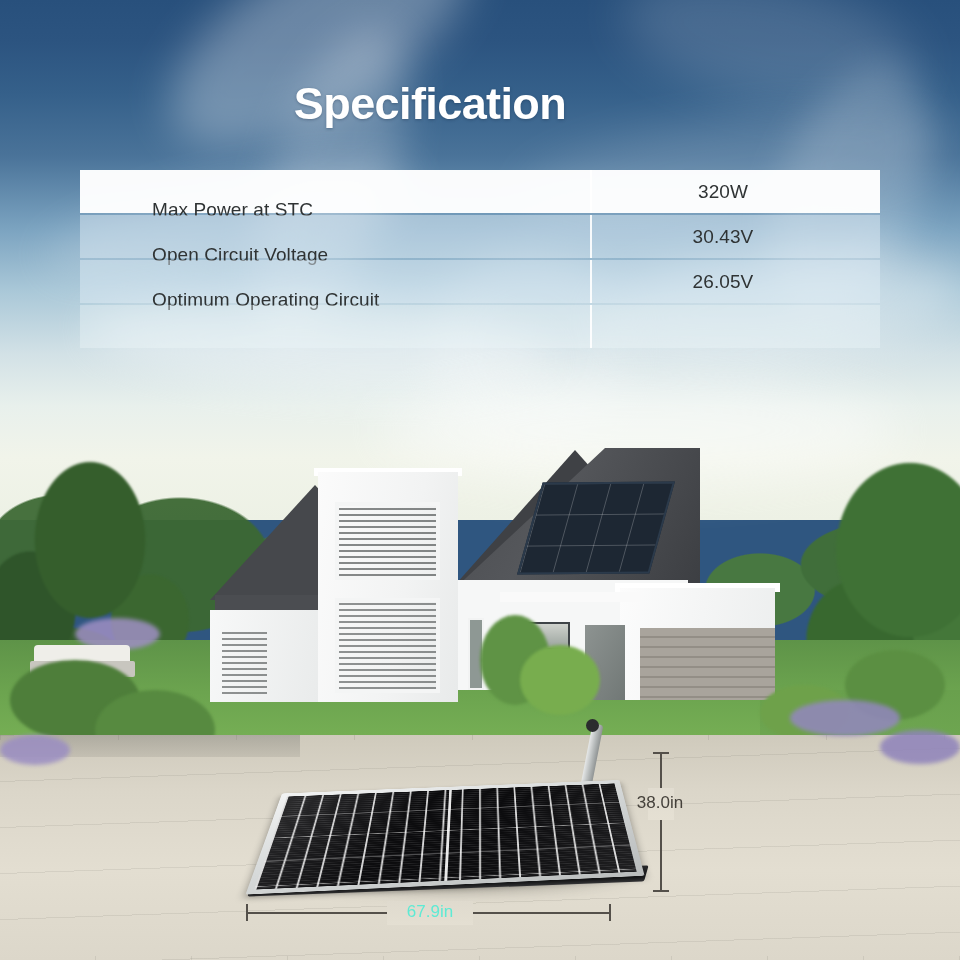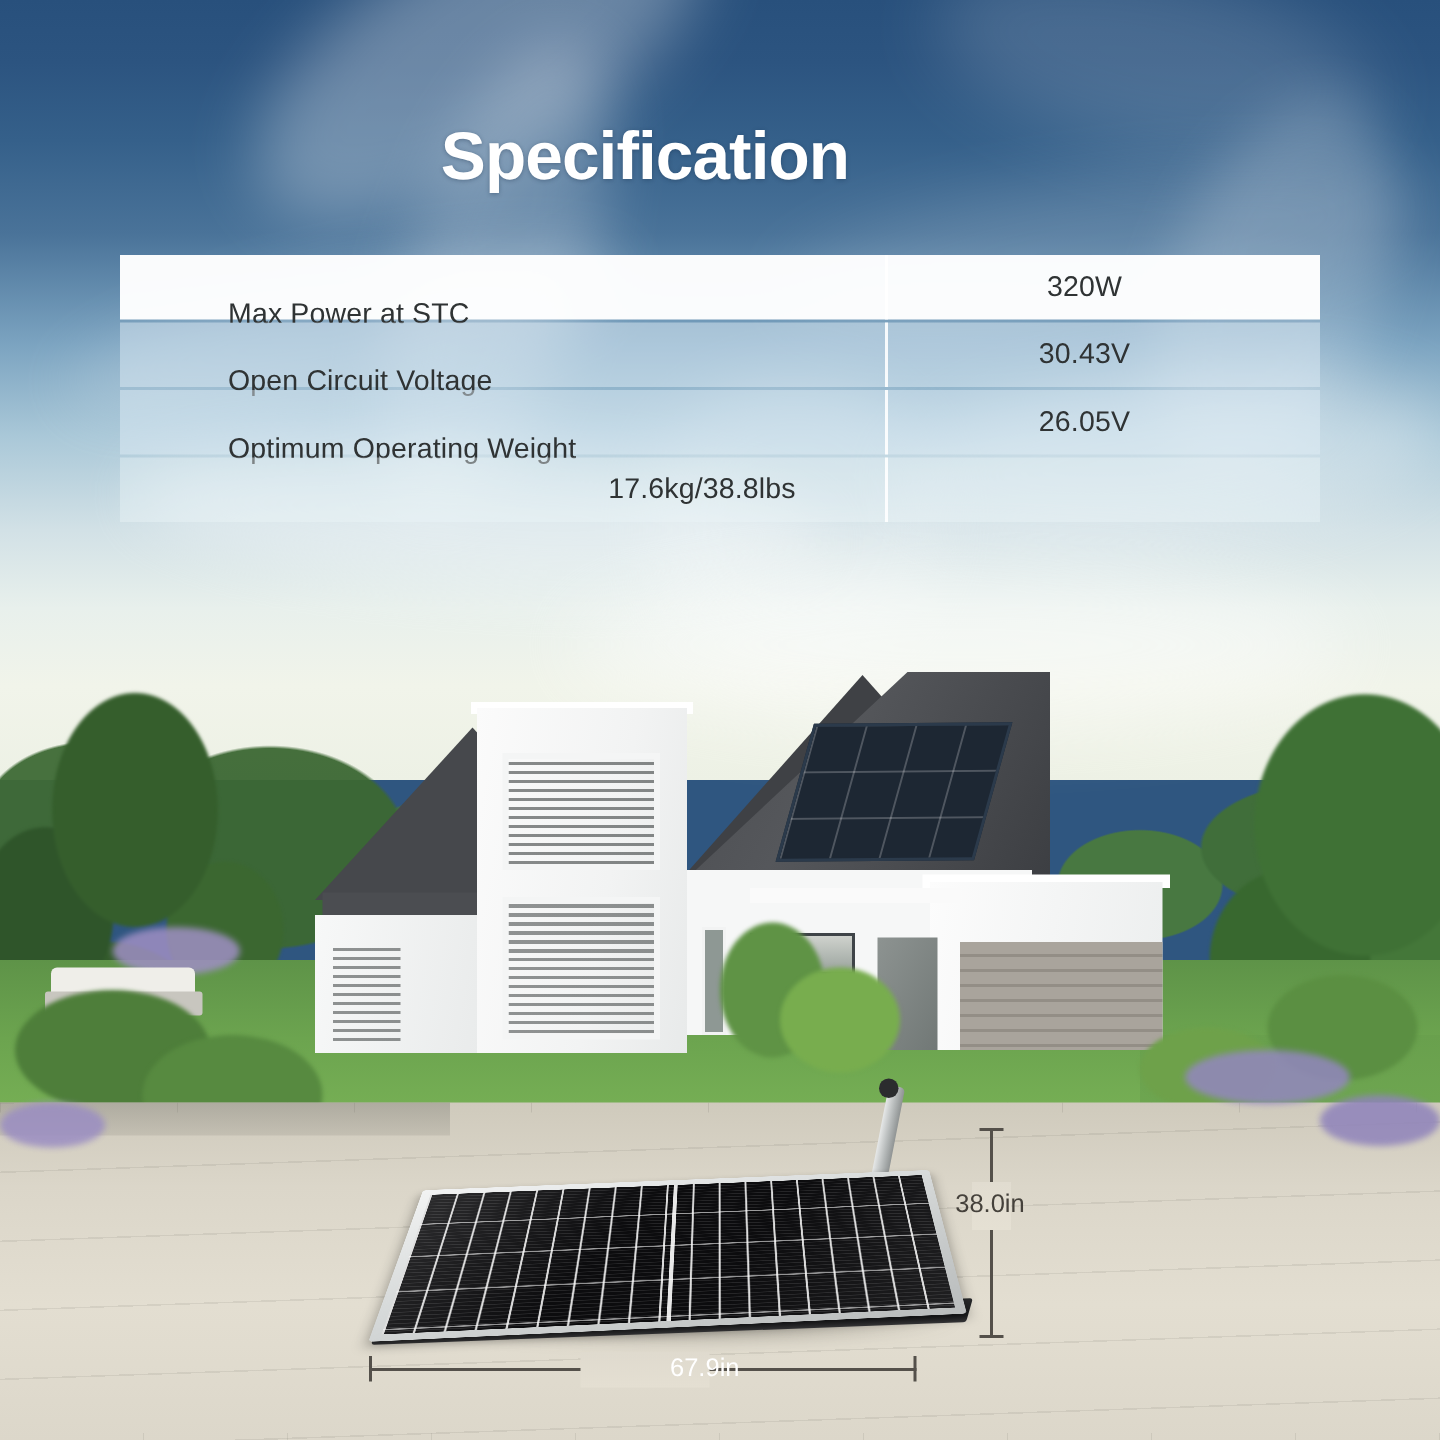--- a/index.html
+++ b/index.html
@@ -298,21 +298,21 @@
                 background:linear-gradient(180deg,#e1dcd0,#e5e0d3); }
 
   .dim-h { position:absolute; left:247px; top:912px; width:364px; height:2px;
            background:#54504a; }
   .dim-h-cap-l { position:absolute; left:246px; top:904px; width:2px; height:17px; background:#54504a; }
   .dim-h-cap-r { position:absolute; left:609px; top:904px; width:2px; height:17px; background:#54504a; }
   .dim-h-mask { position:absolute; left:387px; top:901px; width:86px; height:24px;
                 background:linear-gradient(180deg,#dfdace,#e4dfd2); }
   .dim-h-label {
     position:absolute; left:367px; top:902px; width:126px;
-    text-align:right; font-size:17px; color:#ffffff;
+    text-align:center; font-size:17px; color:#5eead4;
   }
 
   
   .title {
     position:absolute; left:0; top:78px; width:860px;
     text-align:center;
     font-size:45px; font-weight:bold; color:#ffffff;
     letter-spacing:-0.6px;
     text-shadow:0 1px 3px rgba(20,40,65,.35);
   }
@@ -459,21 +459,20 @@
       <div class="spec-label">Max Power at STC</div>
       <div class="spec-divider"></div>
       <div class="spec-value">320W</div>
     </div>
     <div class="spec-row even">
       <div class="spec-label">Open Circuit Voltage</div>
       <div class="spec-divider"></div>
       <div class="spec-value">30.43V</div>
     </div>
     <div class="spec-row even">
-      <div class="spec-label">Optimum Operating Weight</div>
+      <div class="spec-label">Optimum Operating Circuit</div>
       <div class="spec-divider"></div>
       <div class="spec-value">26.05V</div>
     </div>
     <div class="spec-row last">
       <div class="spec-divider"></div>
-      <div class="spec-value">17.6kg/38.8lbs</div>
     </div>
   </div>
 
 </body></html>

